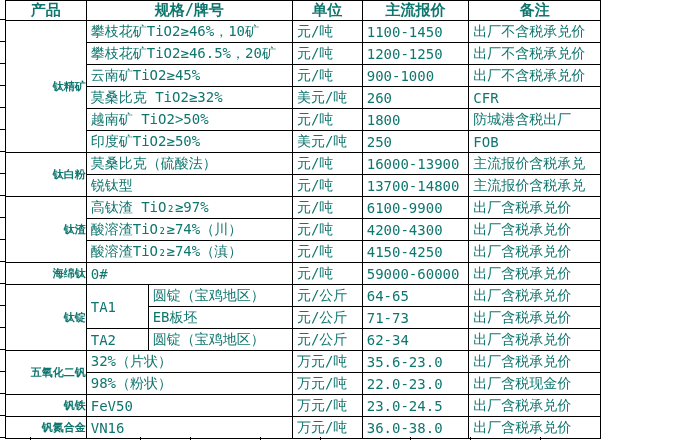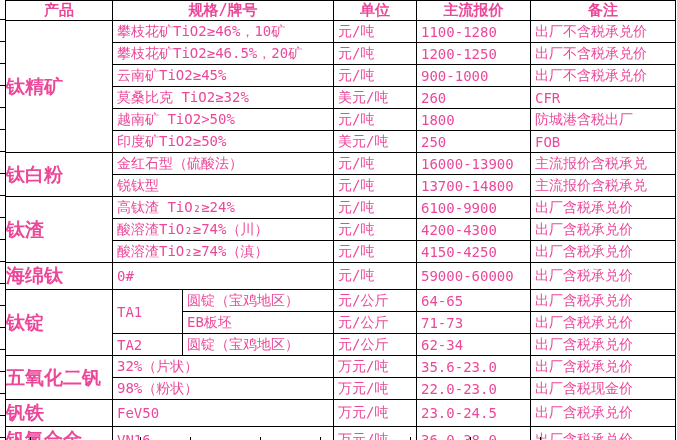--- a/index.html
+++ b/index.html
@@ -1,22 +1,22 @@
 <!DOCTYPE html>
 <html><head>
 <meta charset="utf-8">
 <style>
   html,body { margin:0; padding:0; background:#ffffff; }
   .screen {
     position:relative;
-    width:677px; height:440px;
+    width:601px; height:440px;
     background:#ffffff;
     overflow:hidden;
     font-family:"DejaVu Sans Mono","Liberation Sans",sans-serif;
-    color:#ec4899;
+    color:#0f766e;
   }
   table.price-table {
     position:absolute; left:5px; top:0;
     border-collapse:collapse;
     table-layout:fixed;
   }
   col.c-product { width:107px; }
   col.c-grade   { width:70px; }
   col.c-spec    { width:151px; }
   col.c-unit    { width:83px; }
@@ -35,23 +35,23 @@
   }
   tr.header-row { height:19px; }
   tr.data-row   { height:22px; }
   .price-table th {
     text-align:center;
     font-weight:bold;
     font-size:15px;
     padding:0;
   }
   td.product-cell {
-    text-align:left;
+    text-align:right;
     font-weight:bold;
-    font-size:19px;
+    font-size:11px;
     padding:0;
   }
   
   .left-stubs {
     position:absolute; left:0; top:19px;
     width:5px; height:419px;
     background:repeating-linear-gradient(to bottom,#000 0,#000 1px,transparent 1px,transparent 22px);
   }
   
   .bottom-stub {
@@ -80,21 +80,21 @@
       <th colspan="2">规格/牌号</th>
       <th>单位</th>
       <th>主流报价</th>
       <th>备注</th>
     </tr>
 
     <tr class="data-row">
       <td class="product-cell" rowspan="6">钛精矿</td>
       <td colspan="2">攀枝花矿TiO2≥46%，10矿</td>
       <td>元/吨</td>
-      <td>1100-1280</td>
+      <td>1100-1450</td>
       <td>出厂不含税承兑价</td>
     </tr>
     <tr class="data-row">
       <td colspan="2">攀枝花矿TiO2≥46.5%，20矿</td>
       <td>元/吨</td>
       <td>1200-1250</td>
       <td>出厂不含税承兑价</td>
     </tr>
     <tr class="data-row">
       <td colspan="2">云南矿TiO2≥45%</td>
@@ -116,35 +116,35 @@
     </tr>
     <tr class="data-row">
       <td colspan="2">印度矿TiO2≥50%</td>
       <td>美元/吨</td>
       <td>250</td>
       <td>FOB</td>
     </tr>
 
     <tr class="data-row">
       <td class="product-cell" rowspan="2">钛白粉</td>
-      <td colspan="2">金红石型（硫酸法）</td>
+      <td colspan="2">莫桑比克（硫酸法）</td>
       <td>元/吨</td>
       <td>16000-13900</td>
       <td>主流报价含税承兑</td>
     </tr>
     <tr class="data-row">
       <td colspan="2">锐钛型</td>
       <td>元/吨</td>
       <td>13700-14800</td>
       <td>主流报价含税承兑</td>
     </tr>
 
     <tr class="data-row">
       <td class="product-cell" rowspan="3">钛渣</td>
-      <td colspan="2">高钛渣 TiO₂≥24%</td>
+      <td colspan="2">高钛渣 TiO₂≥97%</td>
       <td>元/吨</td>
       <td>6100-9900</td>
       <td>出厂含税承兑价</td>
     </tr>
     <tr class="data-row">
       <td colspan="2">酸溶渣TiO₂≥74%（川）</td>
       <td>元/吨</td>
       <td>4200-4300</td>
       <td>出厂含税承兑价</td>
     </tr>

